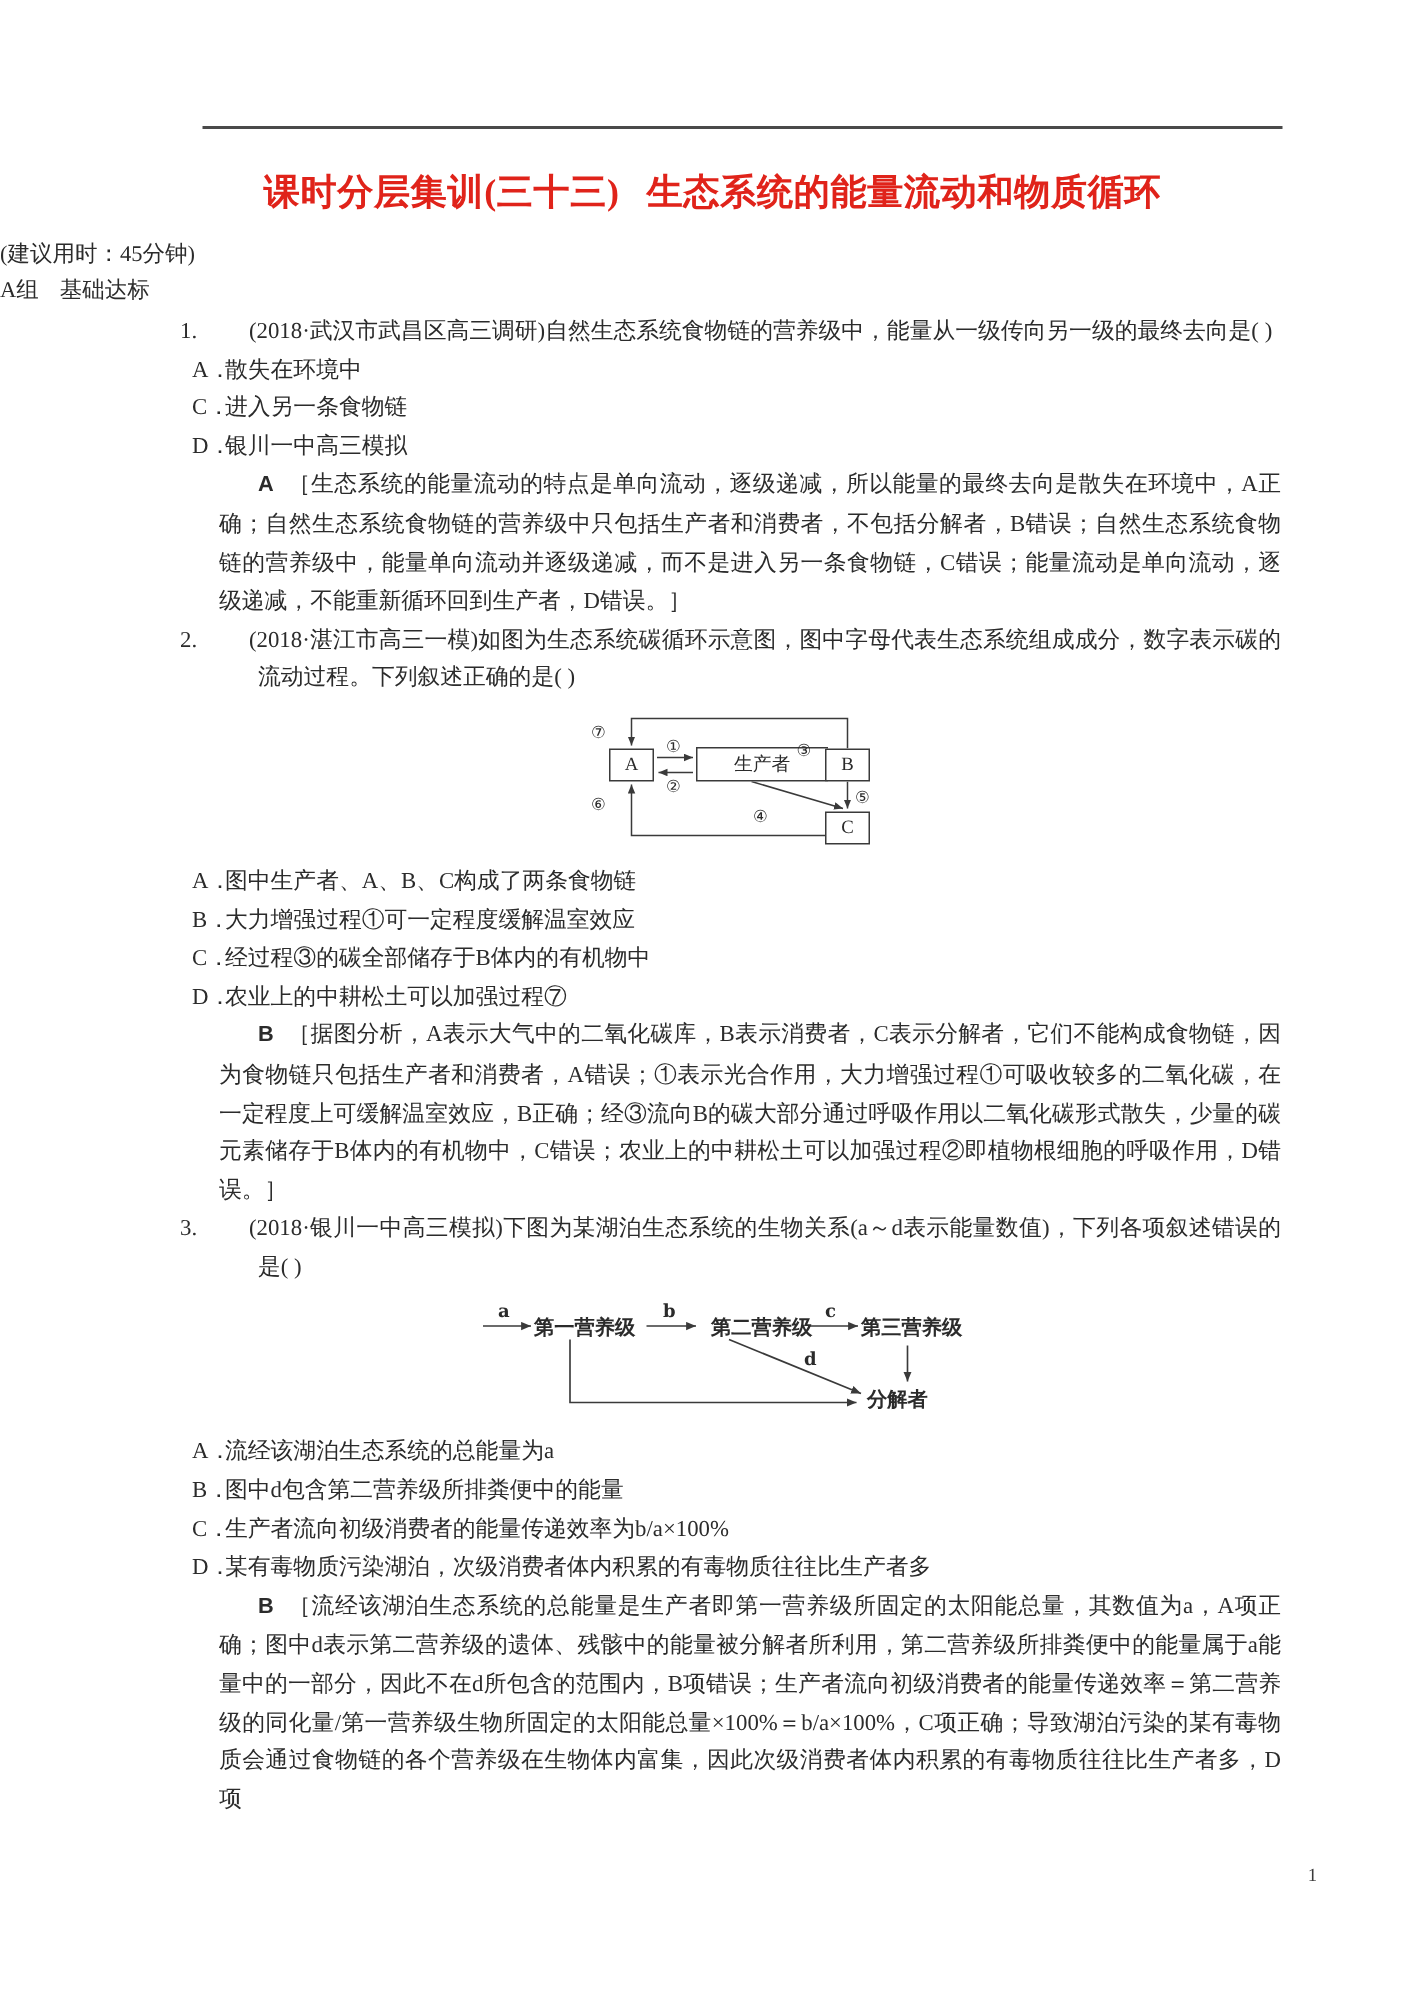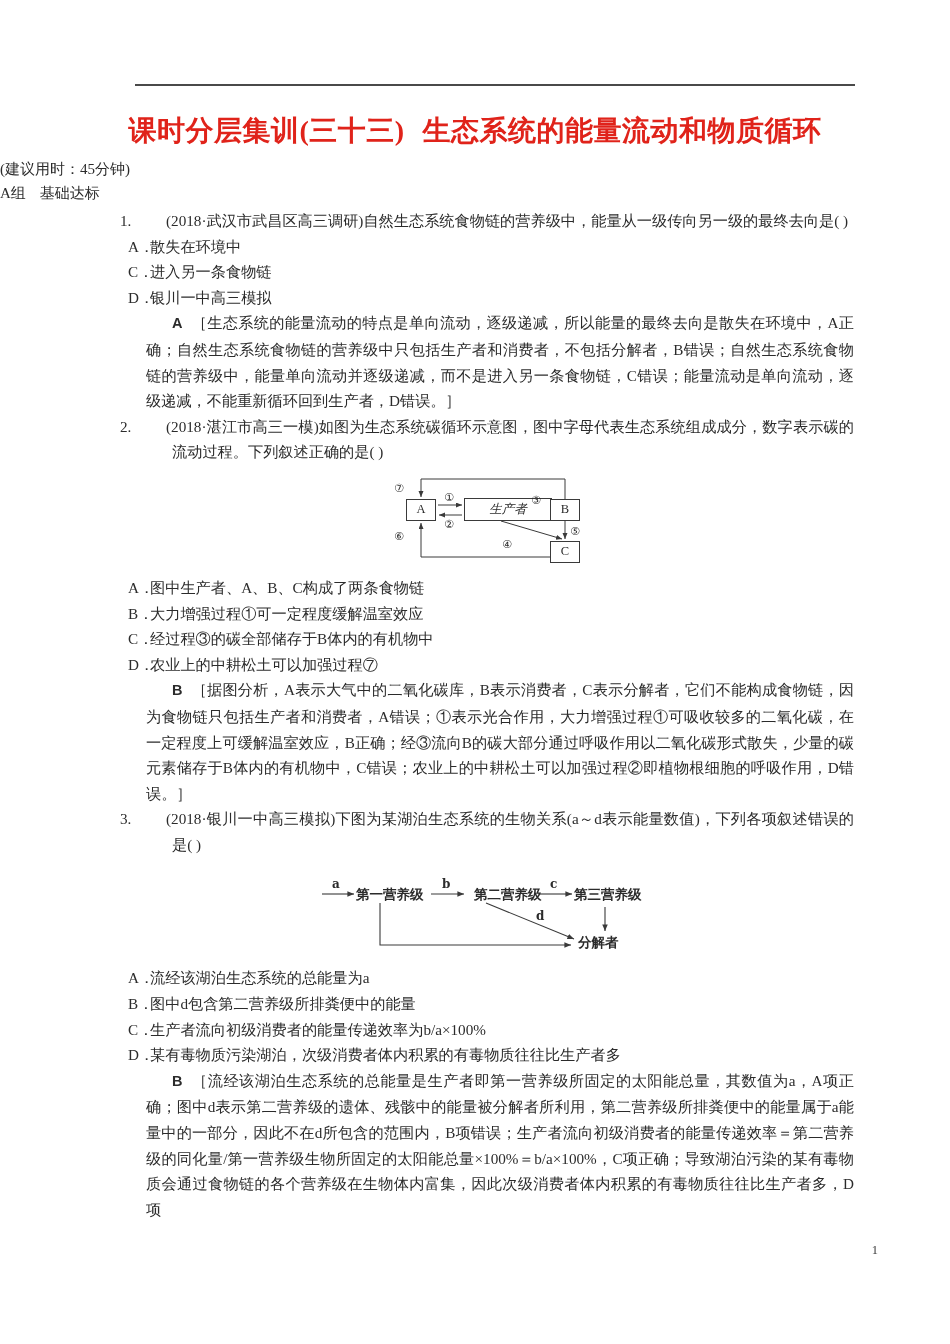--- a/index.html
+++ b/index.html
@@ -31,21 +31,21 @@
     background: #4a4a4a;
   }
   .doc-title {
     position: absolute;
     left: 0;
     top: 112px;
     width: 950px;
     text-align: center;
     color: #e0231a;
     font-weight: bold;
-    font-size: 28px;
+    font-size: 24px;
     letter-spacing: 0.5px;
     font-family: "Liberation Serif", "DejaVu Serif", serif;
   }
   .doc-title .title-gap { display: inline-block; width: 18px; }
   .subtitle {
     position: absolute;
     left: 0;
     width: 950px;
     font-size: 15px;
   }
@@ -108,38 +108,38 @@
     border: 1px solid #3a3a3a;
     box-sizing: border-box;
     display: flex;
     align-items: center;
     justify-content: center;
     background: #fff;
     font-size: 12.5px;
     font-family: "Liberation Serif", "DejaVu Serif", serif;
   }
   .fig-carbon .bx-a { left: 20px; top: 26px; width: 30px; height: 22px; font-weight: 500; }
-  .fig-carbon .bx-p { left: 78px; top: 25px; width: 88px; height: 23px; font-style: italic; }
+  .fig-carbon .bx-p { left: 78px; top: 25px; width: 88px; height: 23px; }
   .fig-carbon .bx-b { left: 164px; top: 26px; width: 30px; height: 22px; }
   .fig-carbon .bx-c { left: 164px; top: 68px; width: 30px; height: 22px; }
   .fig-carbon .lbl {
     position: absolute;
     font-size: 11px;
     line-height: 11px;
     font-family: "DejaVu Sans", sans-serif;
     color: #2b2b2b;
   }
   .fig-carbon svg { position: absolute; left: 0; top: 0; overflow: visible; }
 
   
   .fig-trophic {
     position: relative;
     width: 330px;
     height: 78px;
-    margin: 20px auto 10px 190px;
+    margin: 10px auto 10px 190px;
   }
   .fig-trophic .node {
     position: absolute;
     font-size: 13.5px;
     font-weight: bold;
     white-space: nowrap;
     font-family: "Liberation Serif", "DejaVu Serif", serif;
   }
   .fig-trophic .lbl {
     position: absolute;

